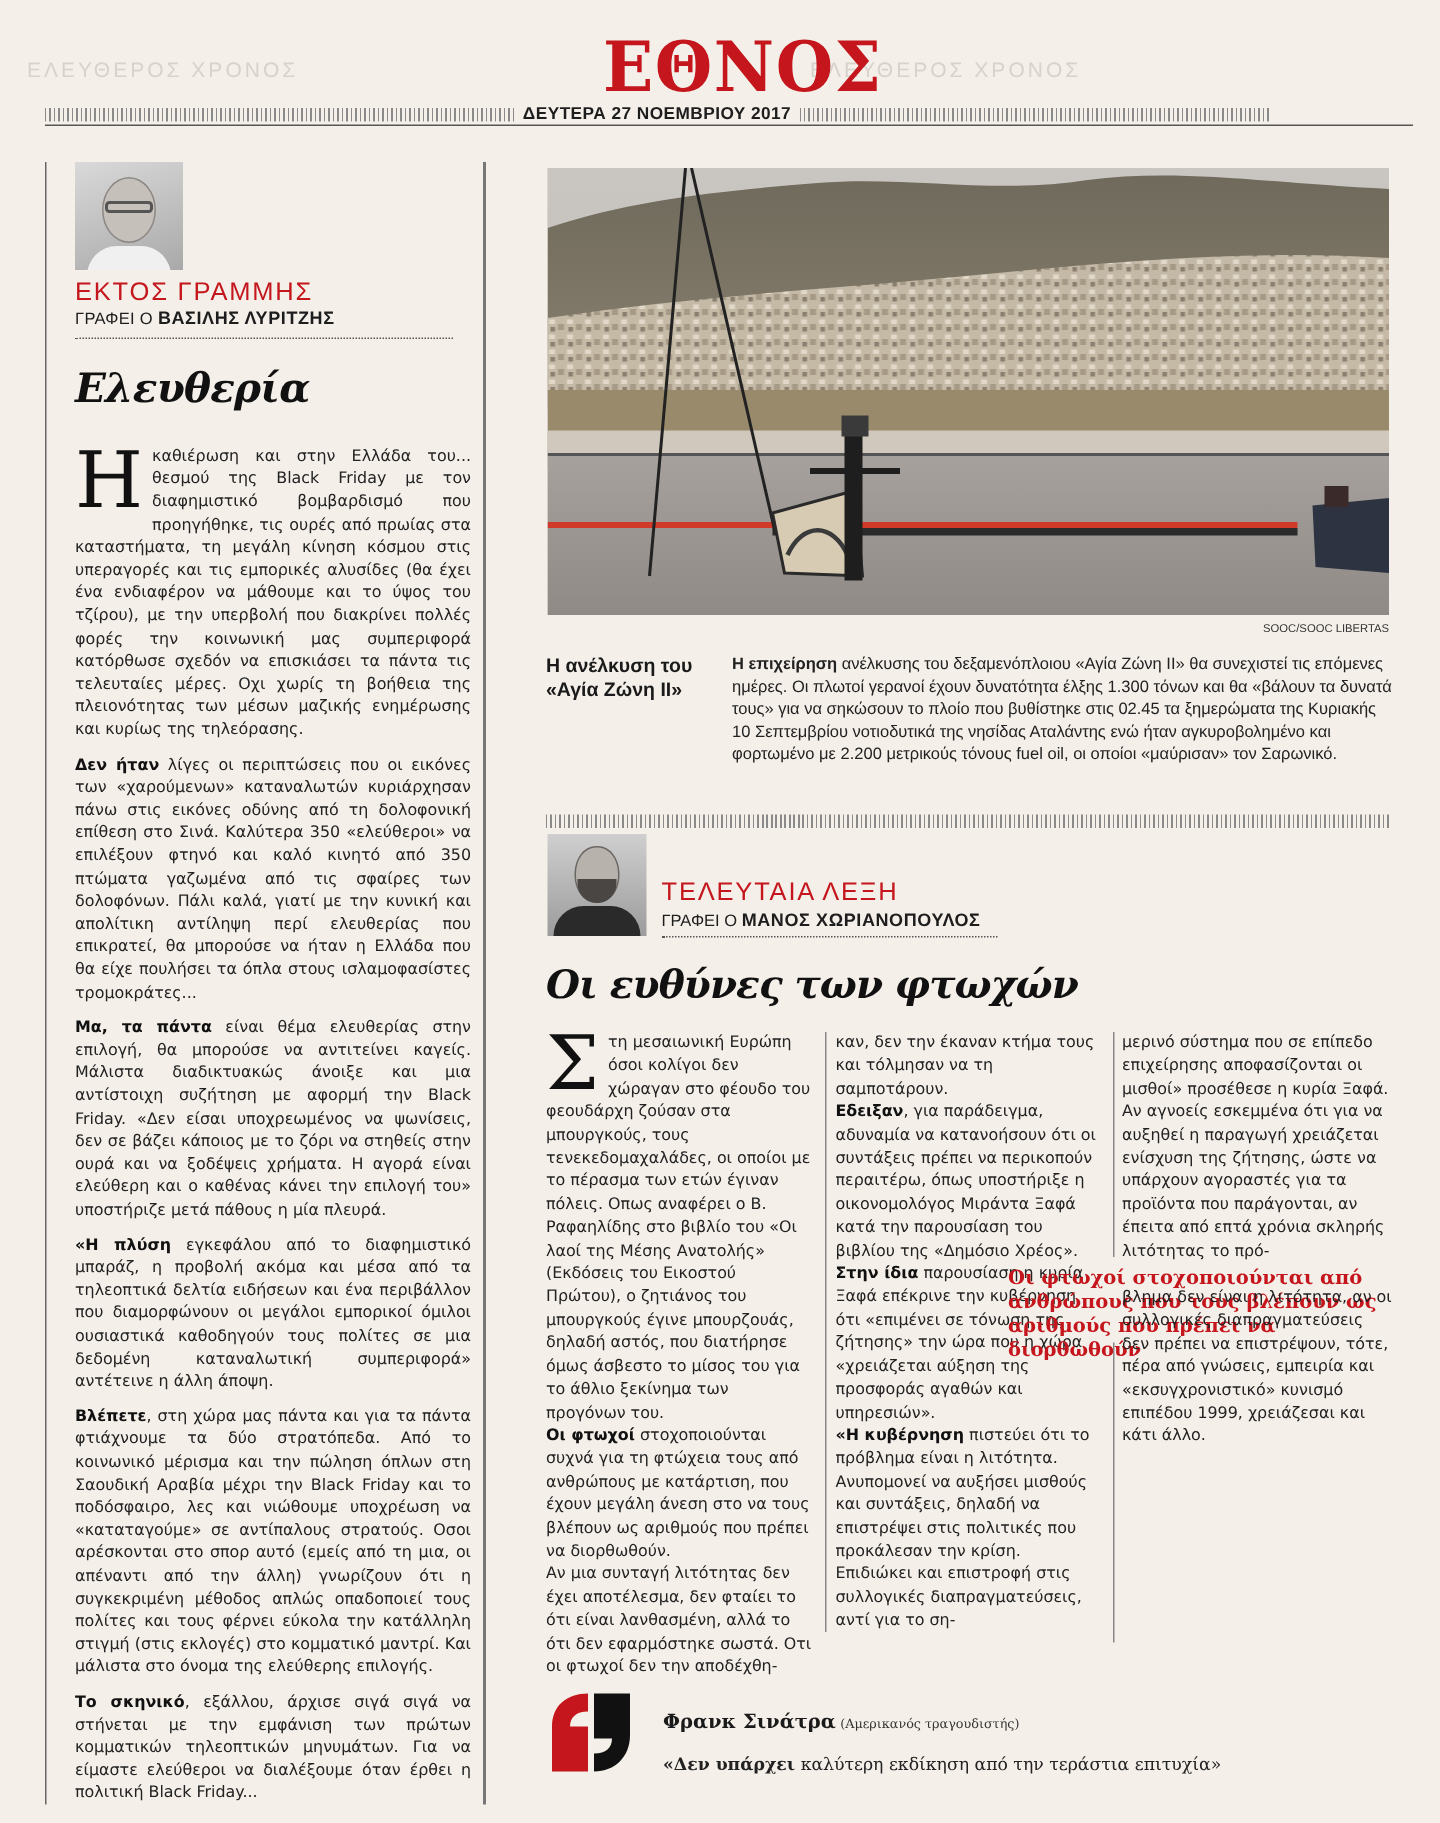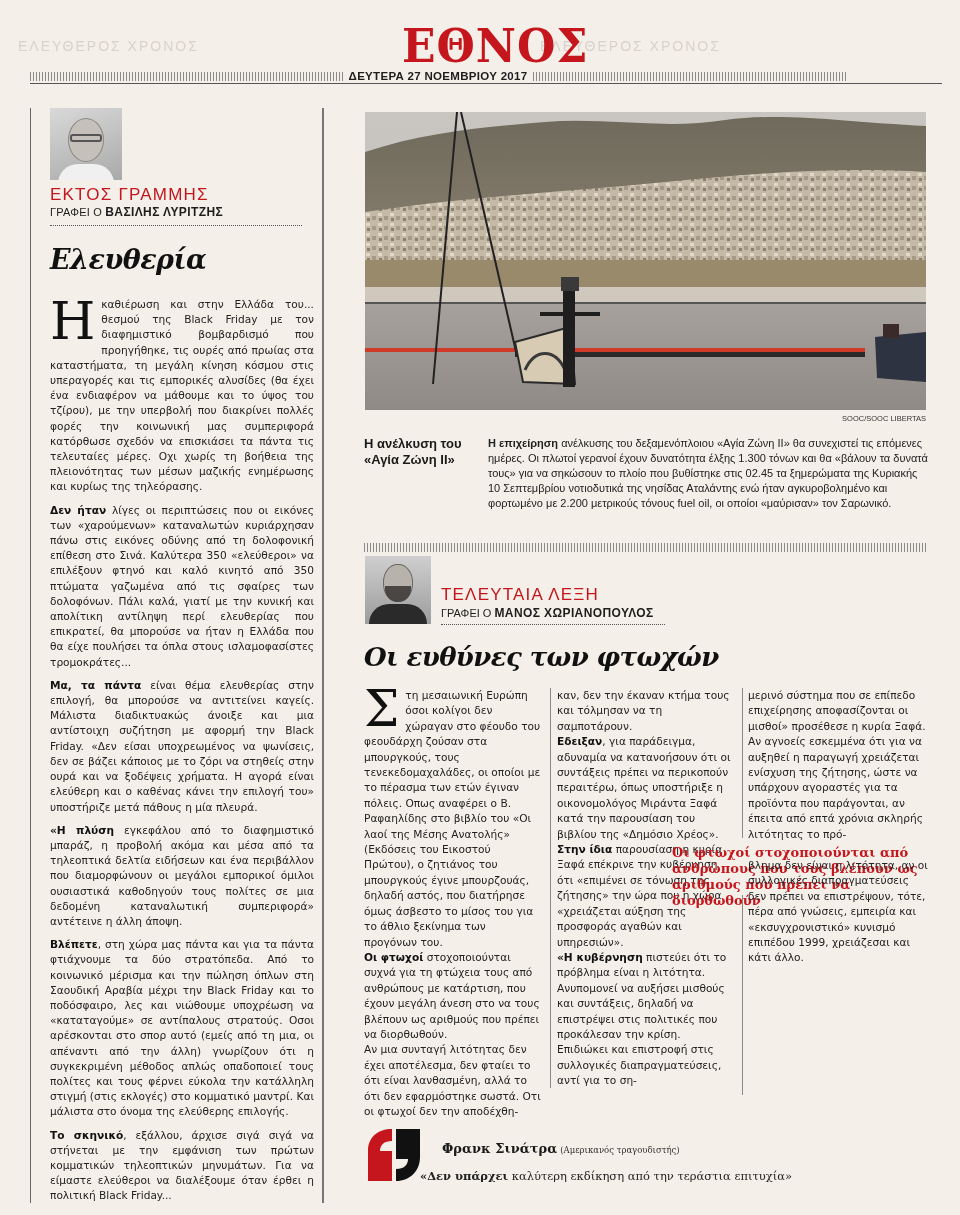--- a/index.html
+++ b/index.html
@@ -77,21 +77,21 @@
   .c2 p { margin-bottom: 0; }
   .dropcap-s { float: left; font-family: "DejaVu Serif", serif; font-size: 50px; line-height: 42px; margin: 0 6px 0 0; color: #111; }
   .col-sep { position: absolute; width: 1px; background: #888; }
 
   .pull-quote { position: absolute; left: 672px; top: 845px; width: 260px; font-family: "DejaVu Serif", serif; font-weight: bold; font-size: 13px; line-height: 16px; color: #c4161c; }
 
   
   .quote-icon { position: absolute; left: 366px; top: 1127px; width: 56px; height: 56px; }
   .quote-name { position: absolute; left: 442px; top: 1141px; font-family: "DejaVu Serif", serif; font-weight: bold; font-size: 13px; color: #1a1a1a; }
   .quote-role { font-family: "DejaVu Serif", serif; font-weight: normal; font-size: 8.5px; color: #333; margin-left: 3px; }
-  .quote-text { position: absolute; left: 420px; top: 1169px; font-family: "DejaVu Serif", serif; font-size: 11.5px; color: #222; }
+  .quote-text { position: absolute; left: 442px; top: 1169px; font-family: "DejaVu Serif", serif; font-size: 11.5px; color: #222; }
   .quote-text b { font-weight: bold; }
 </style>
 </head>
 <body>
 
 <div class="masthead">
   <div class="ghost-text">ΕΛΕΥΘΕΡΟΣ ΧΡΟΝΟΣ</div>
   <div class="ghost-text2">ΕΛΕΥΘΕΡΟΣ ΧΡΟΝΟΣ</div>
   <div class="logo">ΕΘΝΟΣ</div>
   <div class="dateline">

